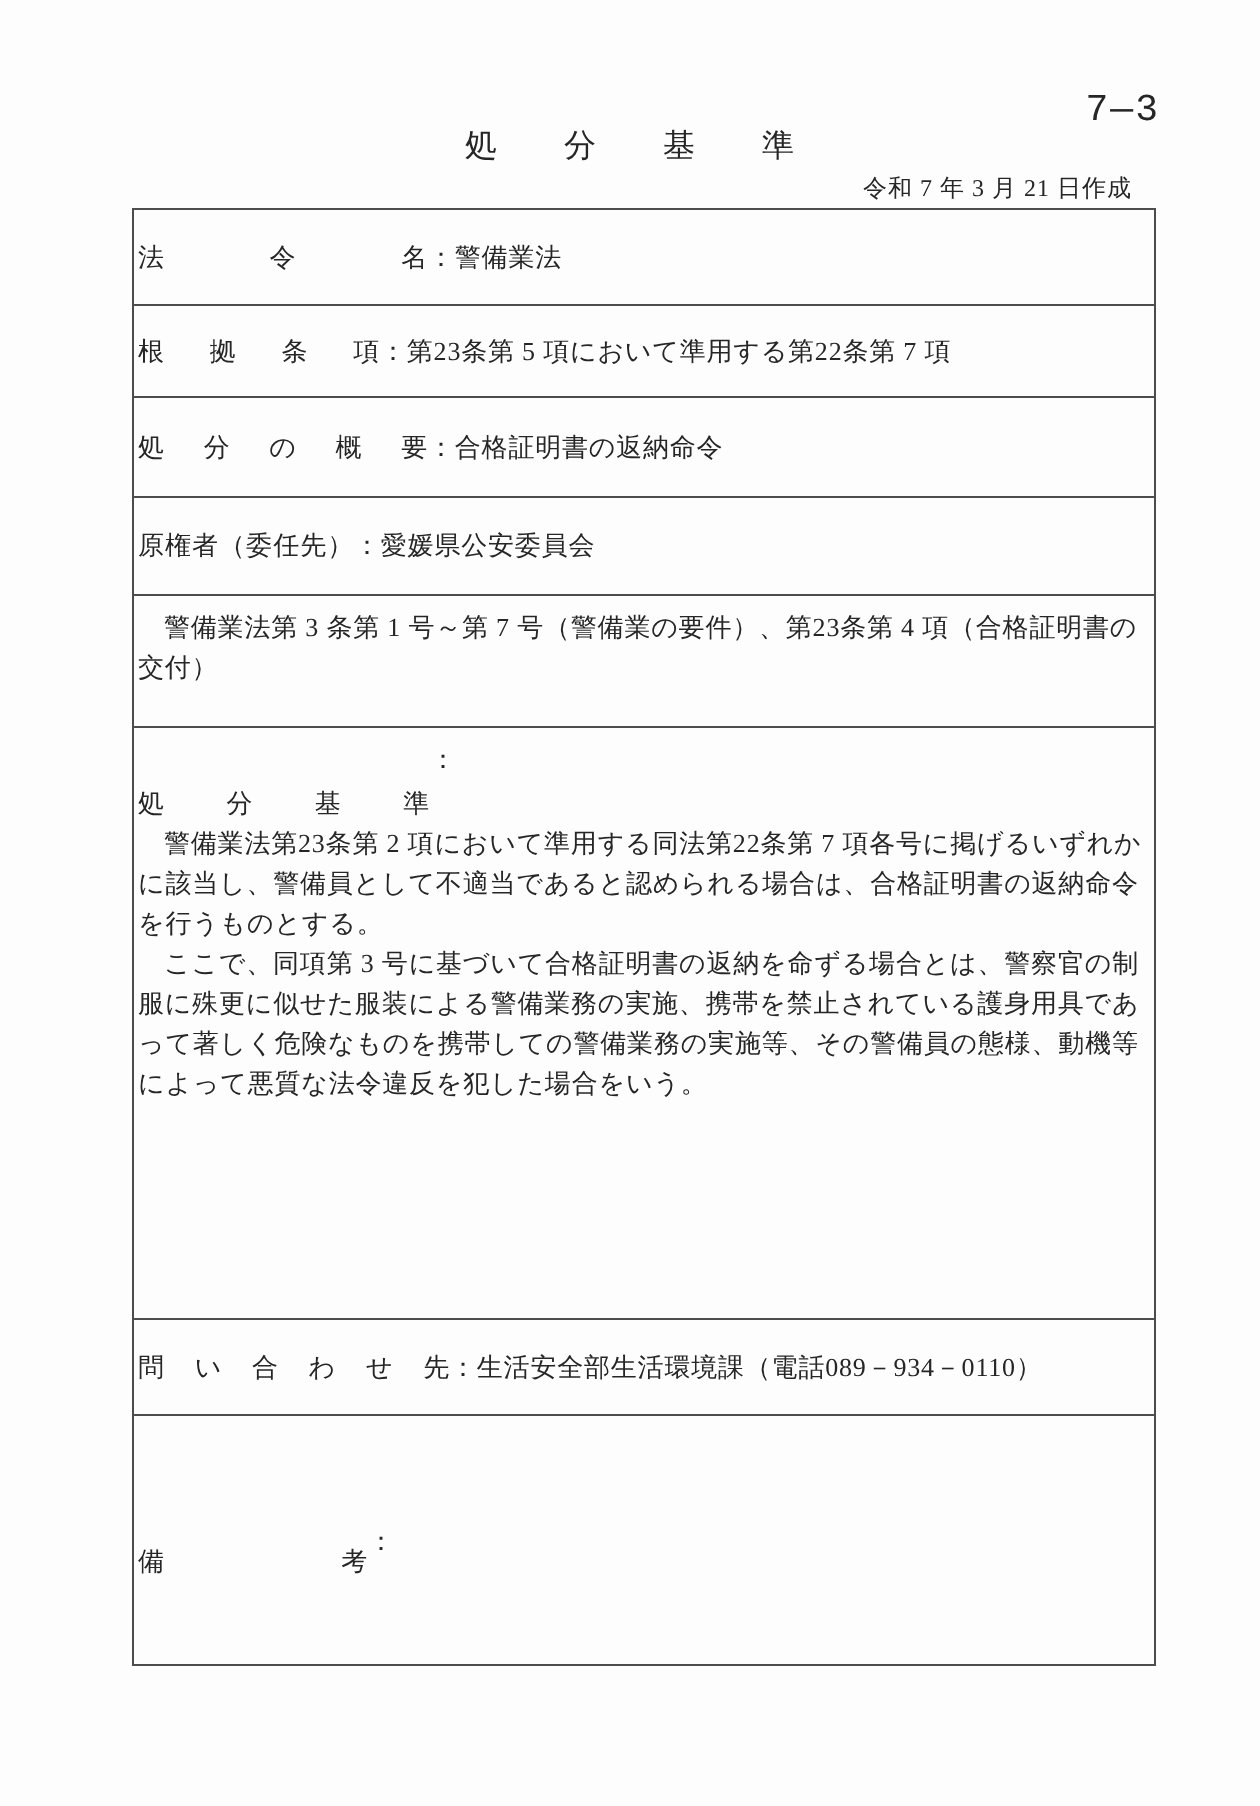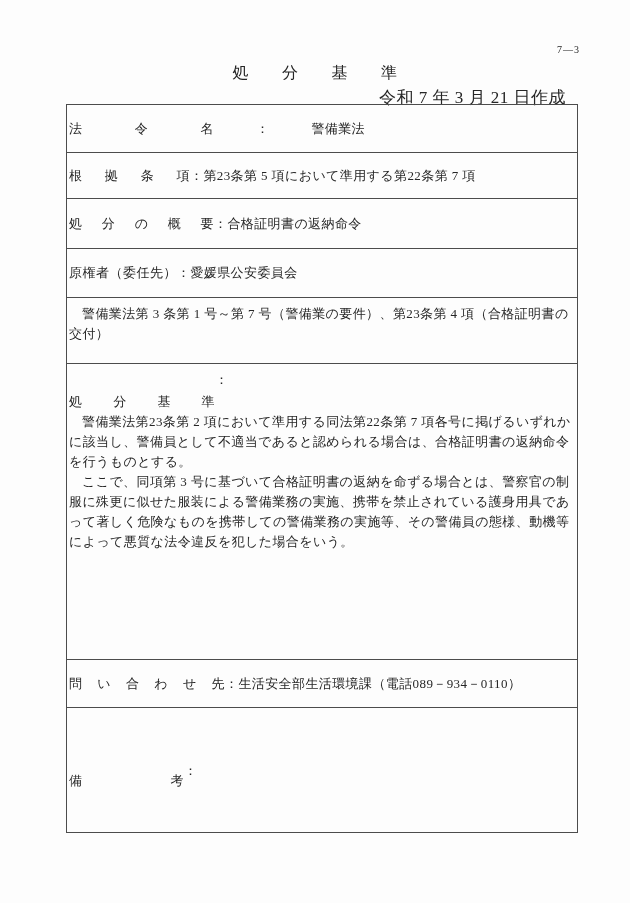--- a/index.html
+++ b/index.html
@@ -13,38 +13,39 @@
     height: 903px;
     background: #fdfdfd;
     font-family: "Liberation Serif", "DejaVu Serif", serif;
     color: #262626;
     overflow: hidden;
   }
   .page-num {
     position: absolute;
     top: 44px;
     right: 50px;
-    font-size: 10px;
+    font-size: 19px;
     letter-spacing: 1px;
+    font-family: Liberation Mono, monospace;
   }
   .doc-title {
     position: absolute;
     top: 63px;
     left: 0;
     width: 100%;
     text-align: center;
     font-size: 16px;
     letter-spacing: 0.5px;
     white-space: pre;
   }
   .doc-date {
     position: absolute;
     top: 86px;
     right: 64px;
-    font-size: 17px;
+    font-size: 12px;
     letter-spacing: 0.5px;
     margin-left: 18px;
   }
   .doc-table {
     position: absolute;
     left: 66px;
     top: 104px;
     width: 512px;
     height: 729px;
     box-sizing: border-box;
@@ -74,21 +75,21 @@
     vertical-align: top;
     white-space: nowrap;
   }
   .sep { flex: 0 0 auto; }
   .val { white-space: nowrap; }
   .para {
     margin: 0;
     text-indent: 13px;
   }
   
-  .r1 { height: 48px; gap: 42px; }
+  .r1 { height: 48px; }
   .r2 { height: 46px; }
   .r3 { height: 50px; }
   .r4 { height: 49px; }
   .r5 { height: 66px; }
   .r6 { height: 296px; }
   .r7 { height: 48px; }
   .r8 { height: 126px; }
   .w145 { width: 145px; }
   .w121 { width: 121px; }
   .w108 { width: 108px; }

